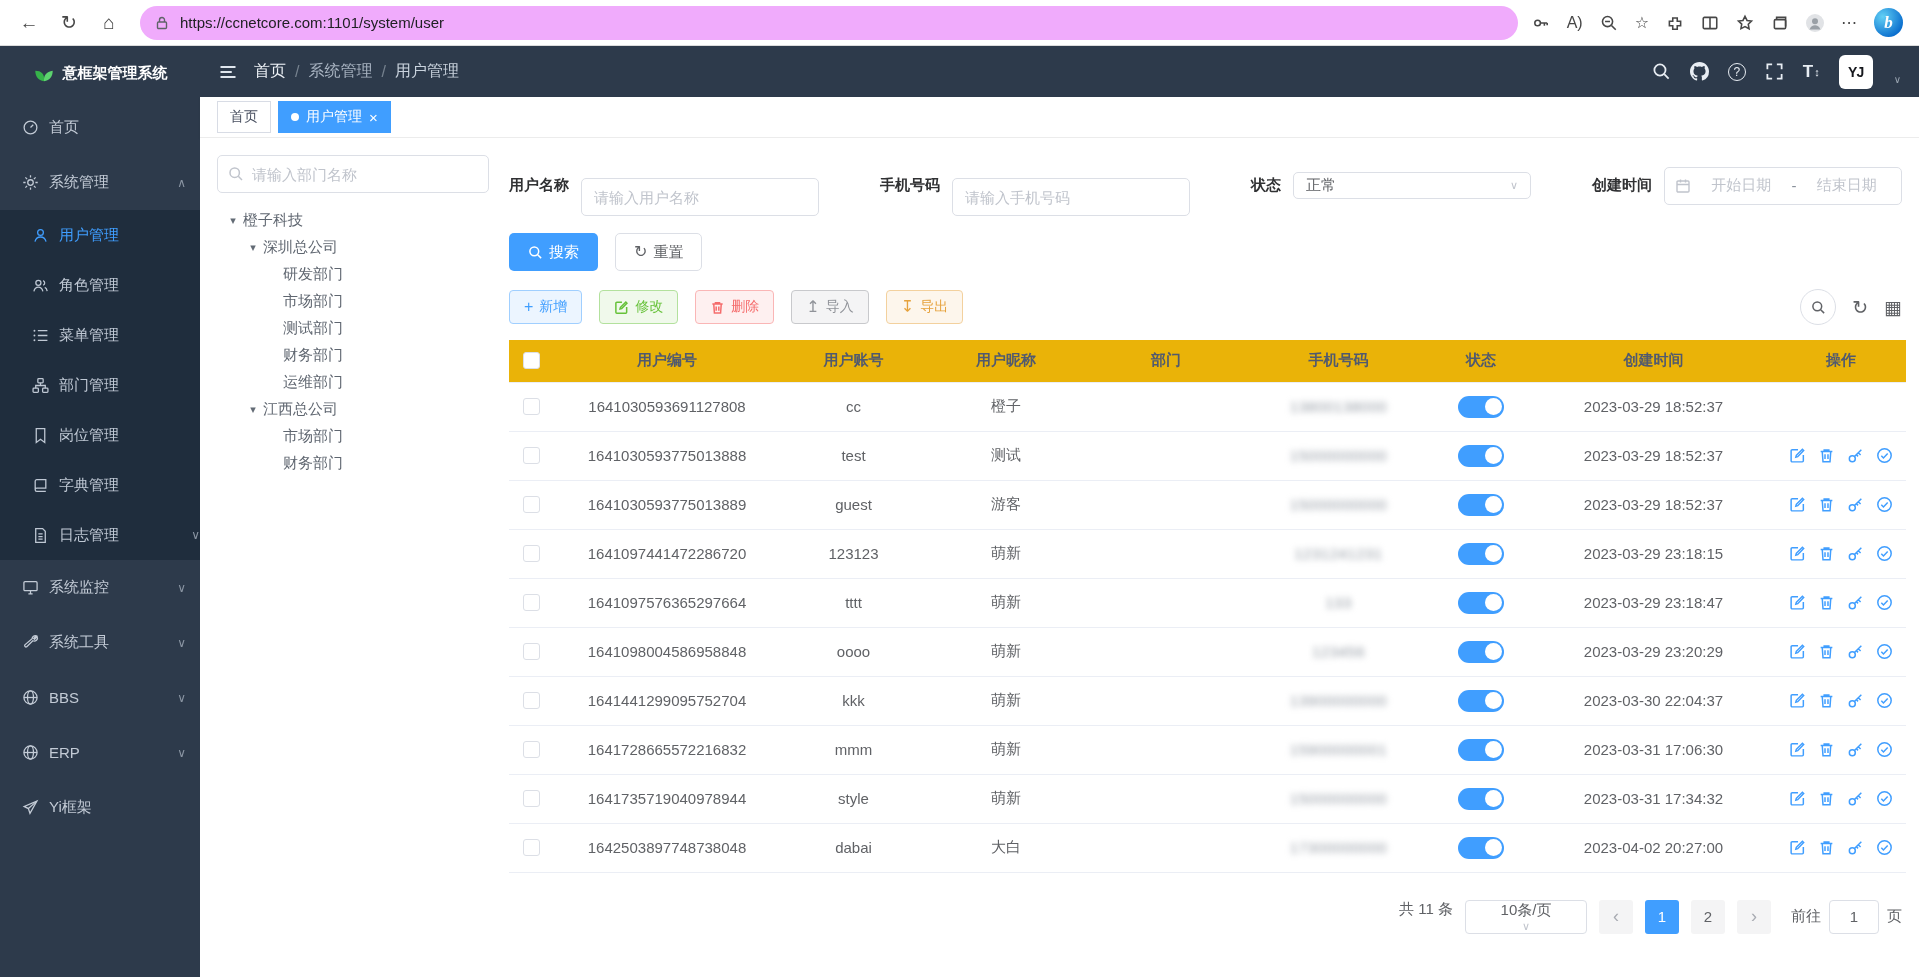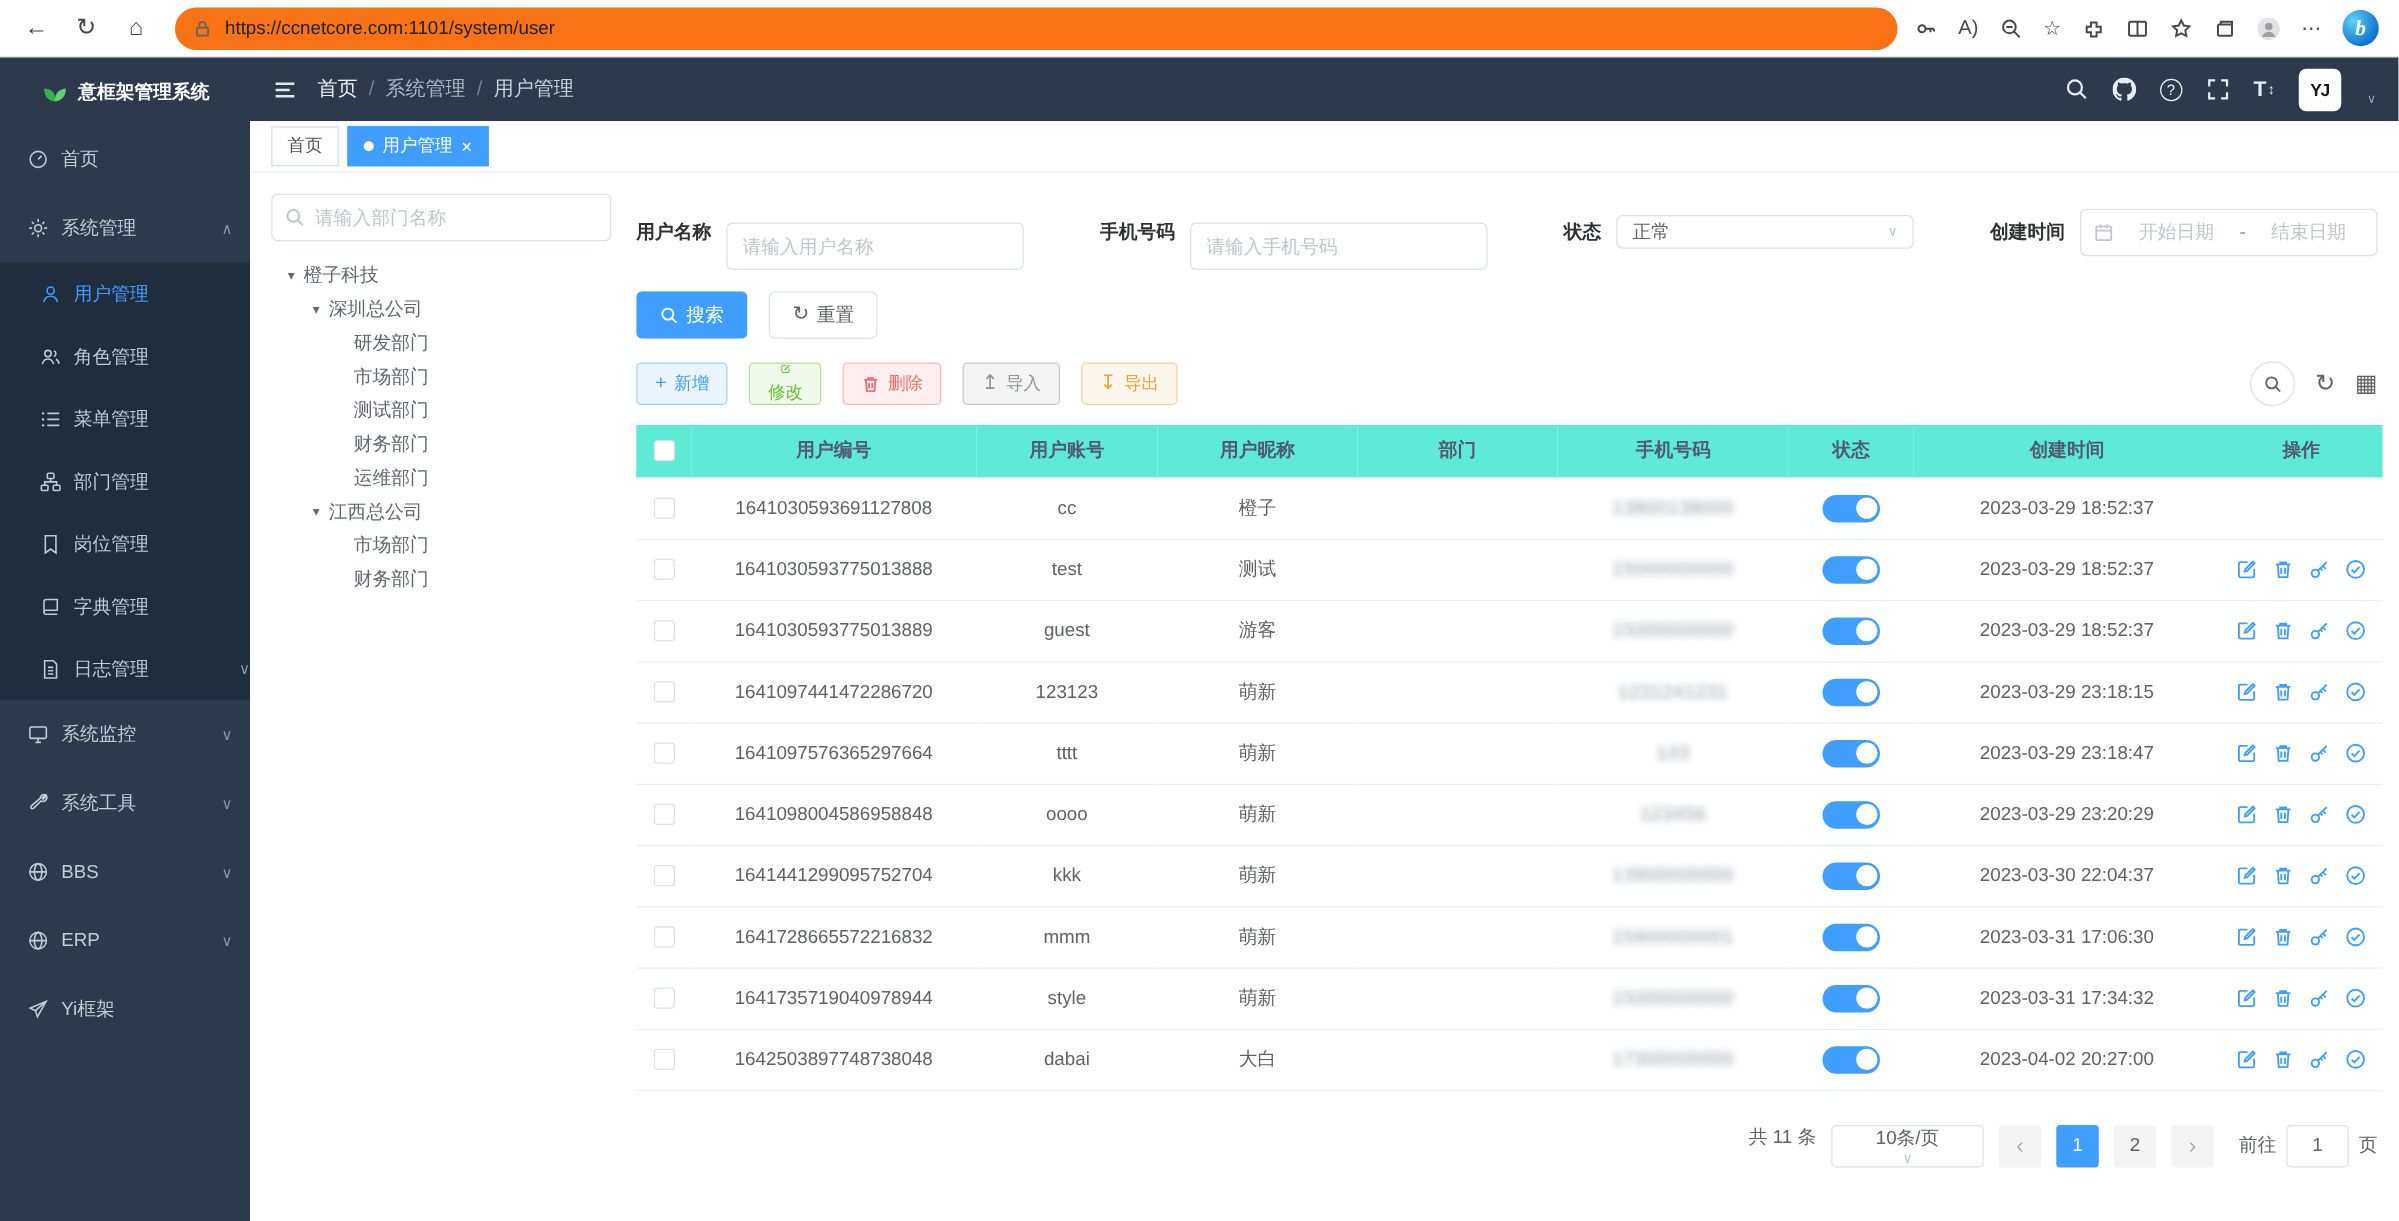--- a/index.html
+++ b/index.html
@@ -2,21 +2,21 @@
 <html><head>
 <meta charset="utf-8">
 <style>
 * { box-sizing:border-box; margin:0; padding:0; }
 body { margin:0; background:#fff; font-family:"Liberation Sans","DejaVu Sans",sans-serif; }
 .screen { width:1919px; height:977px; background:#fff; overflow:hidden; position:relative; }
 
 
 .chrome { height:46px; display:flex; align-items:center; background:#fff; border-bottom:1px solid #dcdcdc; padding:0 12px; gap:6px; }
 .cbtn { font-size:19px; color:#474747; width:34px; height:34px; display:flex; align-items:center; justify-content:center; border-radius:6px; cursor:pointer; }
-.urlbar { flex:1; height:34px; background:#f97316; border-radius:17px; display:flex; align-items:center; padding:0 14px; gap:10px; margin:0 8px; cursor:text;text-align:right; }
+.urlbar { flex:1; height:34px; background:#f0abfc; border-radius:17px; display:flex; align-items:center; padding:0 14px; gap:10px; margin:0 8px; cursor:text;text-align:right; }
 .urlbar svg { width:16px; height:16px; stroke:#5f6368; fill:none; stroke-width:1.4; flex-shrink:0; }
 .url { font-size:15px; color:#202124; white-space:nowrap; }
 .chrome-right { display:flex; align-items:center; gap:17px; padding-right:4px; }
 .cr-icon { display:flex; align-items:center; color:#474747; font-size:16px; cursor:pointer; }
 .cr-icon svg { width:18px; height:18px; stroke:#474747; fill:none; stroke-width:1.4; }
 .bing { width:29px; height:29px; border-radius:50%; background:radial-gradient(circle at 30% 30%, #62d0f5, #0b6fce 75%); color:#fff; display:flex; align-items:center; justify-content:center; font:italic bold 17px "Liberation Serif",serif; cursor:pointer; }
 
 
 .app { display:flex; height:931px; }
 .sidebar { width:200px; flex-shrink:0; background:#2d3a4b; overflow:hidden; }
@@ -81,31 +81,31 @@
 .btn { display:inline-flex; align-items:center; justify-content:center; gap:6px; border:1px solid transparent; border-radius:5px; cursor:pointer; font-family:inherit; }
 .btn.lg { height:38px; padding:0 18px; font-size:15px; }
 .btn.primary { background:#409eff; color:#fff; }
 .btn.default { background:#fff; border-color:#dcdfe6; color:#606266; }
 .btn svg { width:15px; height:15px; stroke:currentColor; fill:none; stroke-width:1.6; }
 .bicon { font-size:16px; line-height:1; }
 
 .actionrow { margin-top:18px; display:flex; align-items:center; gap:17px; }
 .btn.sm { height:34px; padding:0 14px; font-size:14px; border-radius:4px; }
 .btn.add { background:#ecf5ff; border-color:#a0cfff; color:#409eff; }
-.btn.mod { background:#f0f9eb; border-color:#b3e19d; color:#67c23a;flex-direction:column; }
+.btn.mod { background:#f0f9eb; border-color:#b3e19d; color:#67c23a; }
 .btn.del { background:#fef0f0; border-color:#fab6b6; color:#f56c6c; }
 .btn.imp { background:#f4f4f5; border-color:#c8c9cc; color:#909399; }
 .btn.exp { background:#fdf6ec; border-color:#f3d19e; color:#e6a23c; }
 .tools { margin-left:auto; display:flex; align-items:center; gap:16px; }
 .tcircle { width:36px; height:36px; border:1px solid #dcdfe6; border-radius:50%; display:flex; align-items:center; justify-content:center; cursor:pointer; background:#fff; }
 .tcircle svg { width:15px; height:15px; stroke:#606266; fill:none; stroke-width:1.6; }
 .tglyph { font-size:19px; color:#606266; cursor:pointer; line-height:1; }
 
 .utable { width:100%; margin-top:15px; border-collapse:collapse; table-layout:fixed; }
-.utable th { height:42px; background:#5eead4; border-bottom:1px solid #ebeef5; font-size:15px; color:#515a6e; font-weight:bold; }
+.utable th { height:42px; background:#eab308; border-bottom:1px solid #ebeef5; font-size:15px; color:#515a6e; font-weight:bold; }
 .utable td { height:49px; border-bottom:1px solid #ebeef5; font-size:15px; color:#606266; text-align:center; overflow:hidden; }
 .chk { width:17px; height:17px; border:1px solid #dcdfe6; border-radius:3px; background:#fff; margin:0 auto; cursor:pointer; }
 .toggle { width:46px; height:22px; border-radius:11px; background:#409eff; position:relative; margin:0 auto; cursor:pointer; }
 .toggle::after { content:""; position:absolute; top:2.5px; right:2.5px; width:17px; height:17px; border-radius:50%; background:#fff; }
 .redacted { filter:blur(3px); color:#939aa3; letter-spacing:.5px; user-select:none; }
 .ops { display:flex; justify-content:center; align-items:center; gap:12px; }
 .ops svg { width:17px; height:17px; stroke:#409eff; fill:none; stroke-width:1.4; cursor:pointer; }
 
 .pager { margin-top:27px; display:flex; align-items:flex-start; justify-content:flex-end; gap:12px; font-size:15px; color:#606266; }
 .psize { width:122px; height:34px; border:1px solid #dcdfe6; border-radius:4px; display:flex; align-items:center; justify-content:space-between; padding:0 10px; cursor:pointer;flex-direction:column; }

